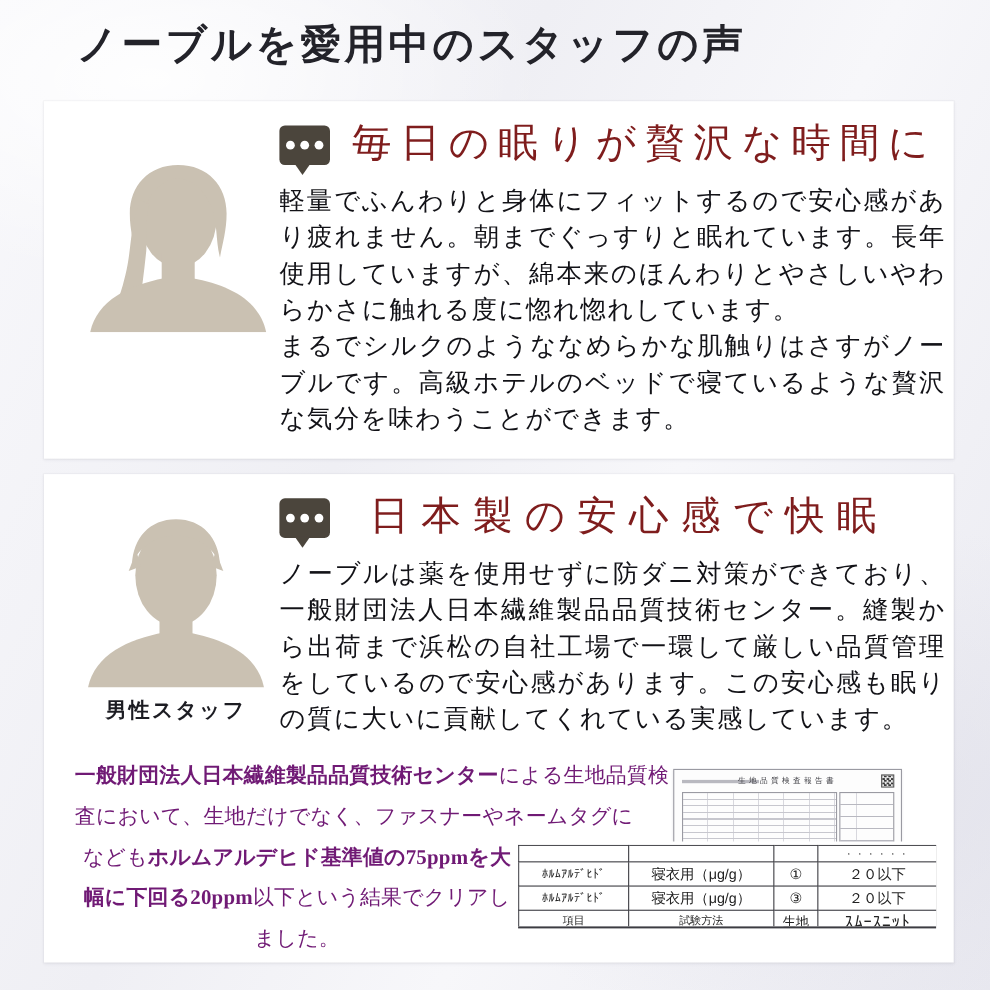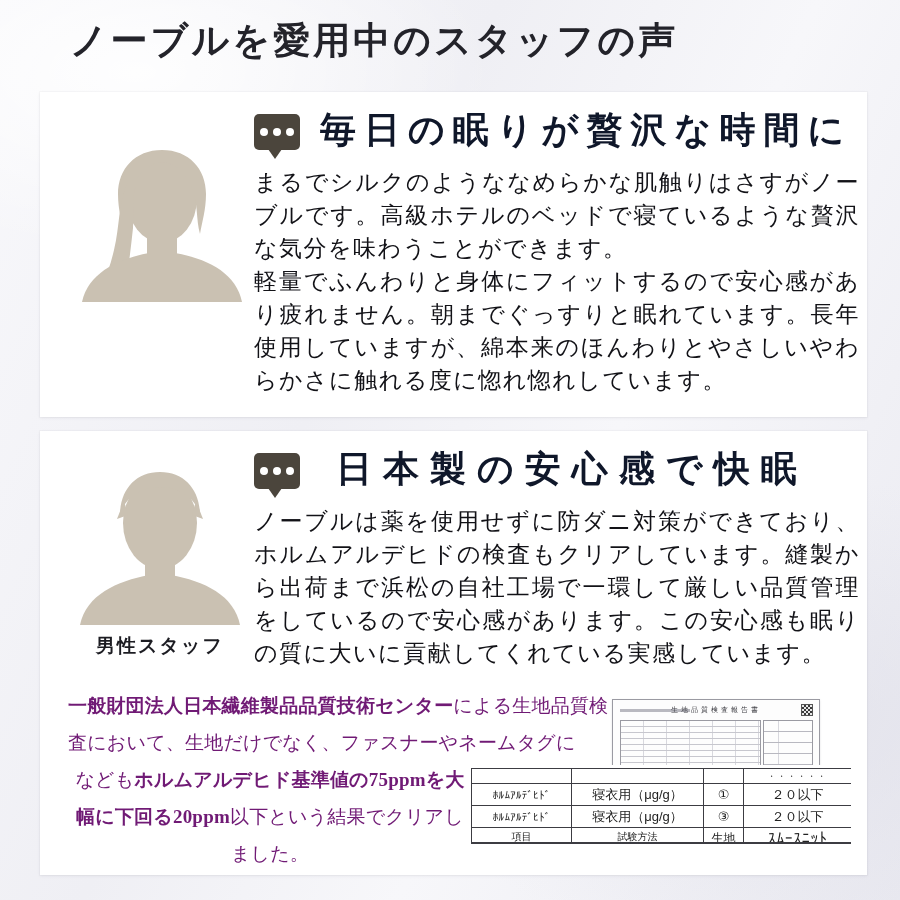--- a/index.html
+++ b/index.html
@@ -26,21 +26,21 @@
   .card-1 { top:92px;  height:325px; }
   .card-2 { top:431px; height:444px; }
 
   
   .quote-header { position:absolute; left:214px; top:16px; display:flex; align-items:flex-start; }
   .bubble { position:relative; width:46px; height:36px; background:#4b453c; border-radius:5px;
             display:flex; align-items:center; justify-content:center; gap:5px; flex:none; margin-top:6px; }
   .bubble i { width:8px; height:8px; border-radius:50%; background:#fff; }
   .bubble:after { content:""; position:absolute; left:14px; bottom:-9px;
             border:7px solid transparent; border-top:10px solid #4b453c; border-bottom:none; }
-  .quote-heading { font-size:36px; font-weight:700; color:#0f172a; margin-left:20px; line-height:44px; white-space:nowrap; }
+  .quote-heading { font-size:36px; font-weight:400; color:#7f1d1d; margin-left:20px; line-height:44px; white-space:nowrap; }
   .card-1 .quote-heading { letter-spacing:8px; }
   .card-2 .quote-heading { letter-spacing:11px;margin-left:36px; }
 
   .quote-body { position:absolute; left:214px; top:74px; width:606px;
             font-size:23px; letter-spacing:1.5px; line-height:33px; color:#121217; text-align:justify; }
   .quote-body p { margin:0; }
 
   .avatar-block { position:absolute; left:22px; top:52px; width:196px; text-align:center; }
   .card-2 .avatar-block { top:36px; }
   .avatar-block svg { display:block; margin:0 auto; }
@@ -110,22 +110,22 @@
     </div>
     <div class="quote-header">
       <span class="bubble">
           <i></i>
           <i></i>
           <i></i>
         </span>
       <h2 class="quote-heading">毎日の眠りが贅沢な時間に</h2>
     </div>
     <div class="quote-body">
+      <p>軽量でふんわりと身体にフィットするので安心感があり疲れません。朝までぐっすりと眠れています。長年使用していますが、綿本来のほんわりとやさしいやわらかさに触れる度に惚れ惚れしています。</p>
       <p>まるでシルクのようななめらかな肌触りはさすがノーブルです。高級ホテルのベッドで寝ているような贅沢な気分を味わうことができます。</p>
-      <p>軽量でふんわりと身体にフィットするので安心感があり疲れません。朝までぐっすりと眠れています。長年使用していますが、綿本来のほんわりとやさしいやわらかさに触れる度に惚れ惚れしています。</p>
     </div>
   </section>
 
   <section class="card card-2">
     <div class="avatar-block">
       <svg width="176" height="158" viewBox="0 0 176 158" aria-hidden="true">
         <g fill="#cac1b2">
           <ellipse cx="88" cy="56" rx="37" ry="46"></ellipse>
           <path d="M88,5 C64,5 49,22 48,46 C55,29 70,20 88,20 C106,20 121,29 128,46 C127,22 112,5 88,5 Z"></path>
           <path d="M52,34 L45,52 L56,48 Z"></path>
@@ -138,21 +138,21 @@
     </div>
     <div class="quote-header">
       <span class="bubble">
           <i></i>
           <i></i>
           <i></i>
         </span>
       <h2 class="quote-heading">日本製の安心感で快眠</h2>
     </div>
     <div class="quote-body">
-      <p>ノーブルは薬を使用せずに防ダニ対策ができており、ホルムアルデヒドの検査もクリアしています。縫製から出荷まで浜松の自社工場で一環して厳しい品質管理をしているので安心感があります。この安心感も眠りの質に大いに貢献してくれている実感しています。</p>
+      <p>ノーブルは薬を使用せずに防ダニ対策ができており、一般財団法人日本繊維製品品質技術センター。縫製から出荷まで浜松の自社工場で一環して厳しい品質管理をしているので安心感があります。この安心感も眠りの質に大いに貢献してくれている実感しています。</p>
     </div>
 
     <div class="quality-note">
       <div><b>一般財団法人日本繊維製品品質技術センター</b><span>による生地品質検査において、生地だけでなく、ファスナーやネームタグに</span></div>
       <div class="narrow"><span>なども</span><b>ホルムアルデヒド基準値の75ppmを大幅に下回る20ppm</b><span>以下という結果でクリアしました。</span></div>
     </div>
 
     <div class="doc">
       <div class="doc-headline"></div>
       <div class="doc-title">生地品質検査報告書</div>

